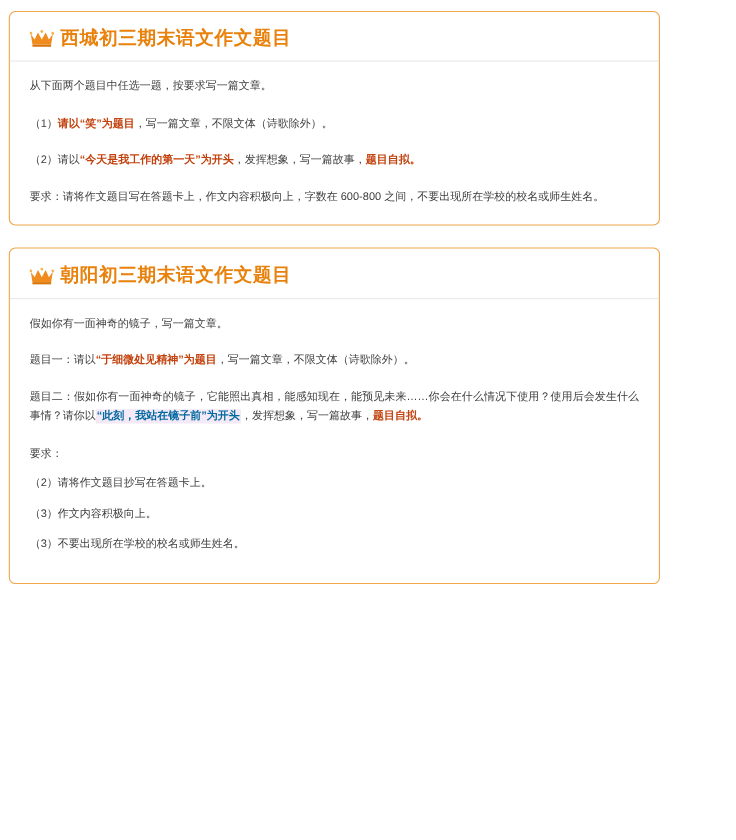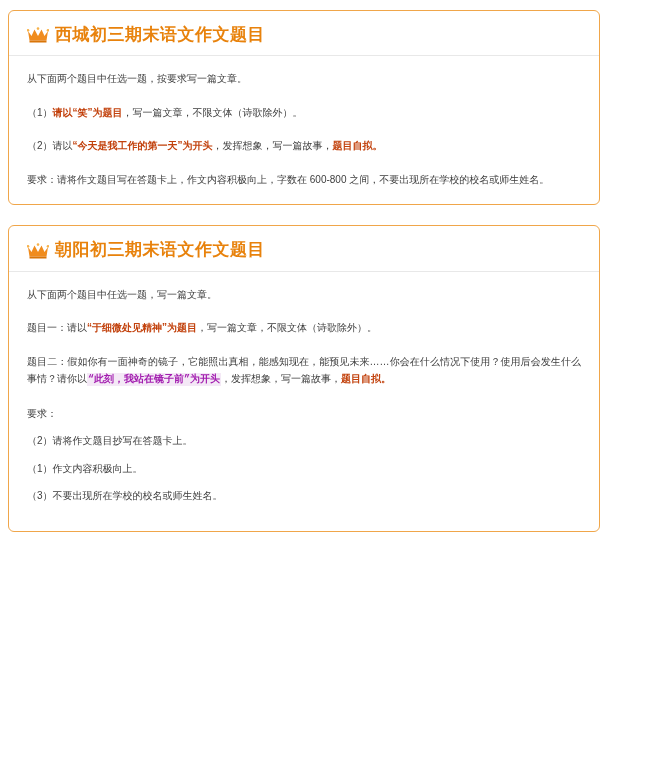--- a/index.html
+++ b/index.html
@@ -63,23 +63,22 @@
   .tight {
     margin-bottom: 6px;
   }
   b {
     font-weight: bold;
     color: #c2410c;
   }
   .hl {
     background: #f4e9f6;
     font-weight: bold;
-    color: #a21caf;
+    color: #0369a1;
     padding: 1px 1px;
-    font-family: Liberation Mono, monospace;
   }
   .req-list p.line {
     margin-bottom: 10px;
   }
 </style>
 </head>
 <body>
 
 <div class="page">
 
@@ -111,25 +110,25 @@
           <path d="M1 4 L4.5 9 L7.5 2.5 L11 9 L14.5 2.5 L17.5 9 L21 4 L19.5 13.5 L2.5 13.5 Z" fill="#f08c1e"></path>
           <rect x="2.5" y="13.5" width="17" height="2" fill="#d97508"></rect>
           <circle cx="1" cy="3.2" r="1.3" fill="#f7b24a"></circle>
           <circle cx="21" cy="3.2" r="1.3" fill="#f7b24a"></circle>
           <circle cx="11" cy="1.6" r="1.3" fill="#f7b24a"></circle>
         </svg>
       </span>
       <span class="card-title">朝阳初三期末语文作文题目</span>
     </div>
     <div class="card-body">
-      <p class="line"><span>从下面两个题目中任选一题，写一篇文章。</span></p>
+      <p class="line"><span>假如你有一面神奇的镜子，写一篇文章。</span></p>
       <p class="line"><span>题目一：请以</span><b>“于细微处见精神”为题目</b><span>，写一篇文章，不限文体（诗歌除外）。</span></p>
       <p class="line"><span>题目二：假如你有一面神奇的镜子，它能照出真相，能感知现在，能预见未来……你会在什么情况下使用？使用后会发生什么事情？请你以</span><span class="hl">“此刻，我站在镜子前”为开头</span><span>，发挥想象，写一篇故事，</span><b>题目自拟。</b></p>
       <div class="req-list">
         <p class="line tight"><span>要求：</span></p>
         <p class="line"><span>（2）请将作文题目抄写在答题卡上。</span></p>
-        <p class="line"><span>（1）作文内容积极向上。</span></p>
+        <p class="line"><span>（3）作文内容积极向上。</span></p>
         <p class="line"><span>（3）不要出现所在学校的校名或师生姓名。</span></p>
       </div>
     </div>
   </div>
 
 </div>
 
 </body></html>

